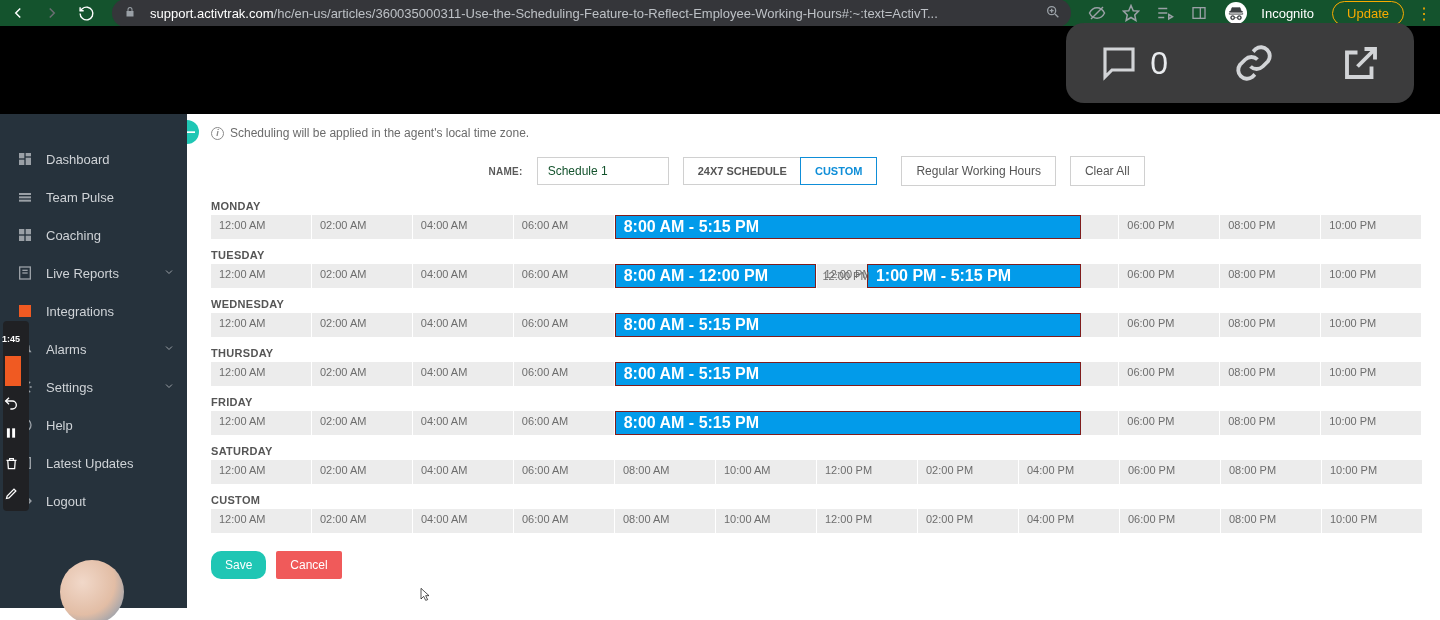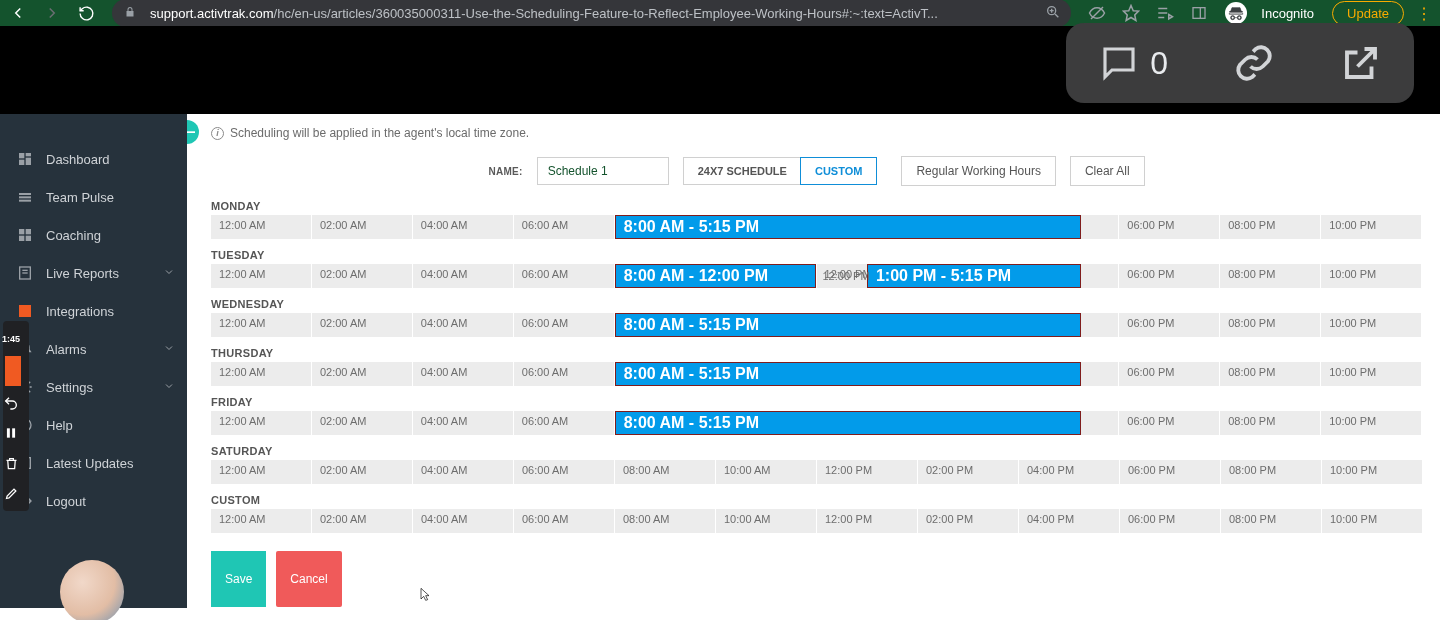--- a/index.html
+++ b/index.html
@@ -59,22 +59,22 @@
   
   .day-label { font-size:11px; font-weight:bold; color:#555; letter-spacing:0.3px; margin:10px 0 3px 0; }
   .track-wrap { position:relative; height:24px; background:#ececec; display:flex; }
   .tick { flex:1; border-right:1px solid #fff; position:relative; }
   .tick:last-child { border-right:none; }
   .tick span { position:absolute; left:8px; top:4px; font-size:11px; color:#6d6d6d; }
   .block { position:absolute; top:0; bottom:0; background:#029bea; color:#fff; font-size:16px; font-weight:bold; display:flex; align-items:center; padding-left:8px; border:1px solid #7f1d1d; }
   .gap-label { position:absolute; top:0; bottom:0; display:flex; align-items:center; font-size:11px; color:#6d6d6d; padding-left:6px; }
 
   .action-row { margin-top:18px; display:flex; gap:10px; }
-  .save-btn { background:#1fc6b4; color:#fff; border:none; padding:7px 14px; font-size:12px; cursor:pointer; border-radius:0; }
-  .cancel-btn { background:#f05a5a; color:#fff; border:none; padding:21px 14px; font-size:12px; cursor:pointer; border-radius:2px; }
+  .save-btn { background:#1fc6b4; color:#fff; border:none; padding:7px 14px; font-size:12px; cursor:pointer; border-radius:10px; }
+  .cancel-btn { background:#f05a5a; color:#fff; border:none; padding:7px 14px; font-size:12px; cursor:pointer; border-radius:2px; }
 
   .cursor { position:absolute; left:230px; bottom:3px; width:16px; height:20px; pointer-events:none; z-index:50; }
 </style>
 </head>
 <body>
 
 <div class="chrome">
   <div class="nav-btn enabled">
     <svg width="18" height="18" viewBox="0 0 24 24" fill="none" stroke="#fff" stroke-width="2">
         <polyline points="15 18 9 12 15 6"></polyline>

